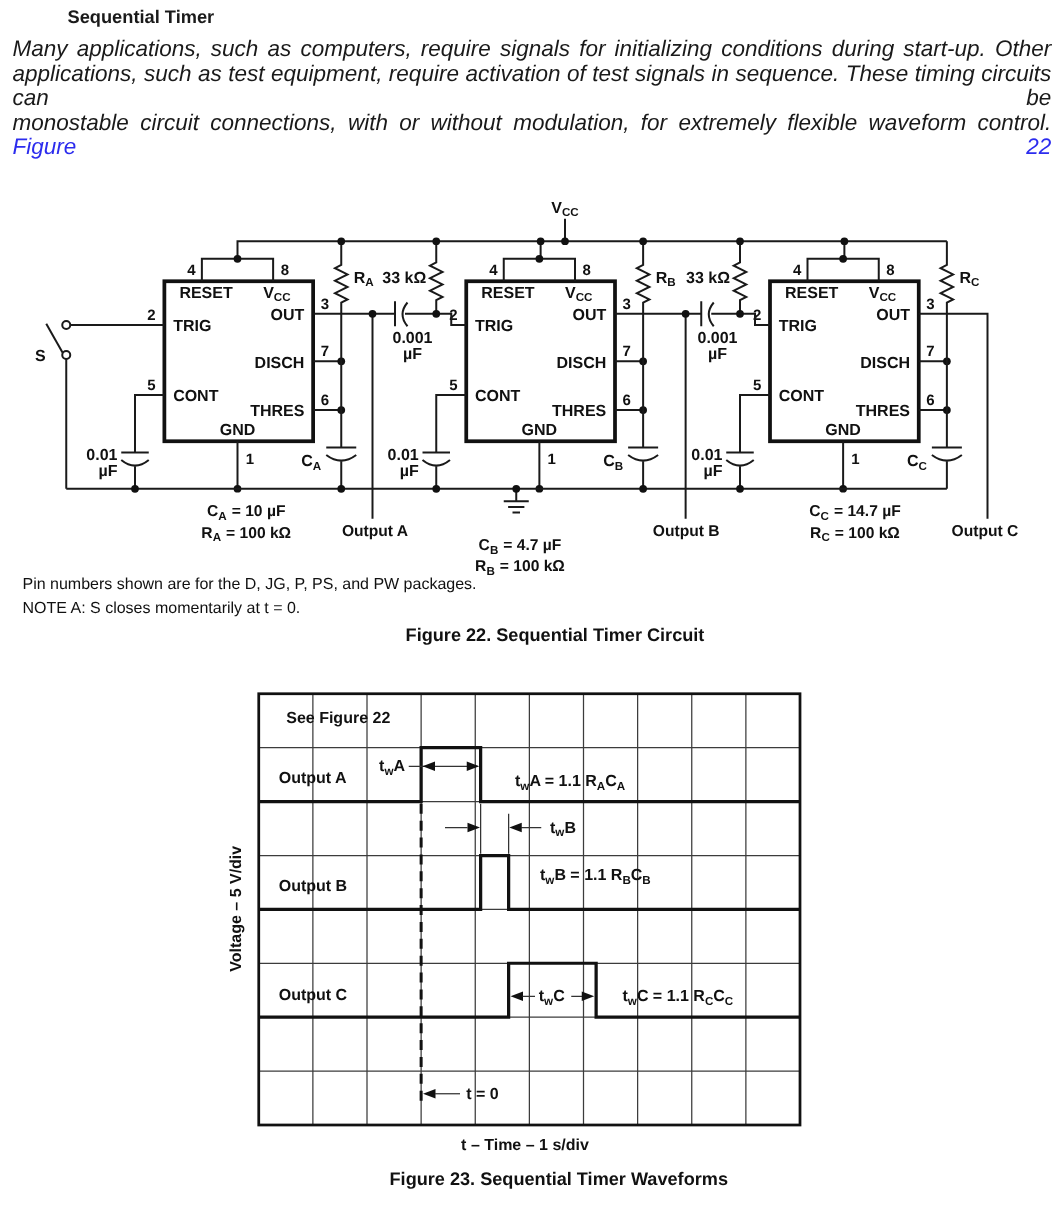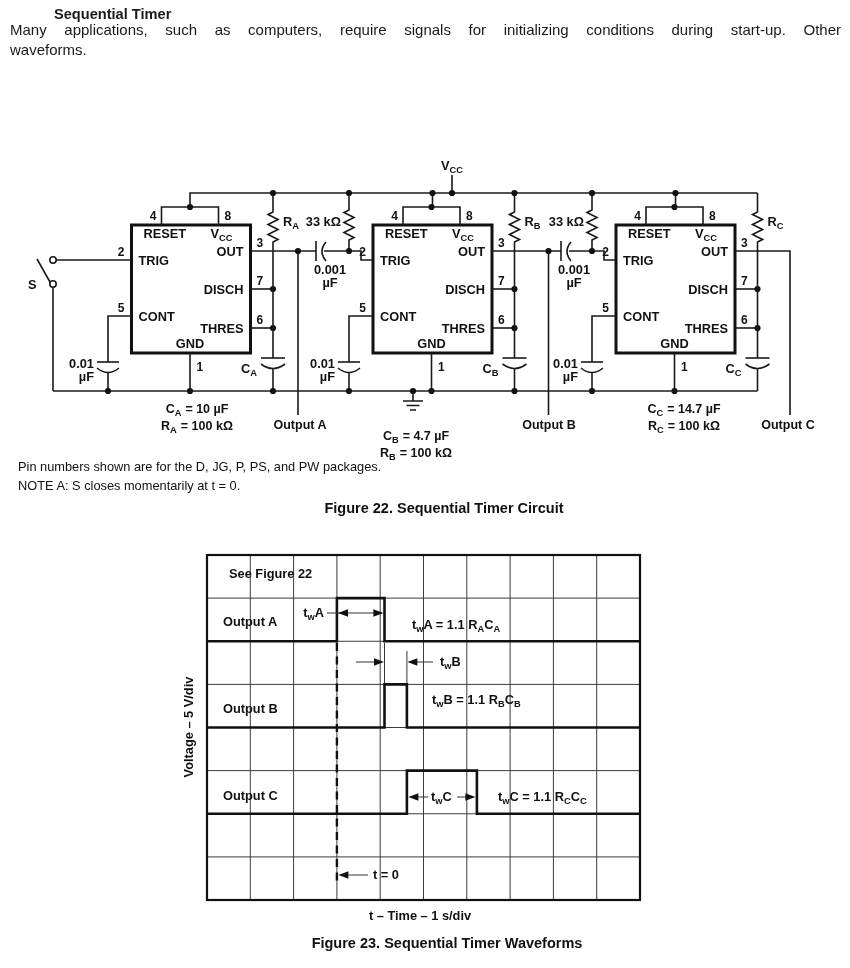--- a/index.html
+++ b/index.html
@@ -1,18 +1,18 @@
 <!DOCTYPE html>
 <html><head>
 <meta charset="utf-8">
 <style>
   html,body{margin:0;padding:0;background:#ffffff;}
   body{width:850px;height:968px;position:relative;font-family:"Liberation Sans",sans-serif;color:#1a1a1a;overflow:hidden;}
   .doc-title{position:absolute;left:10px;top:6px;font-size:14.6px;font-weight:bold;margin-left:44px;}
-  .para{position:absolute;left:10px;top:20px;width:831px;font-size:15px;}
+  .para{position:absolute;left:10px;top:30px;width:831px;font-size:18px;font-style:italic;}
   .para .pline{line-height:19.6px;text-align:justify;text-align-last:justify;white-space:normal;}
   .para .pline.last{text-align-last:auto;}
   .fig-link{color:#2c2cee;cursor:pointer;}
   svg{position:absolute;left:0;top:150px;}
   text{fill:#111;}
   .w{stroke:#1a1a1a;stroke-width:1.6;fill:none;}
   .thick{stroke:#111;stroke-width:2.6;fill:none;}
   .thin{stroke:#333;stroke-width:1;fill:none;}
   .grid{stroke:#3c3c3c;stroke-width:1;fill:none;}
   .dot{fill:#111;stroke:none;}
@@ -24,21 +24,22 @@
   .cap{font-size:14.5px;font-weight:bold;}
   .ah{fill:#111;stroke:none;}
 </style>
 </head>
 <body>
 
 <div class="doc-title">Sequential Timer</div>
 
 <div class="para">
   <div class="pline"><span>Many applications, such as computers, require signals for initializing conditions during start-up. Other</span><span class="fig-link"></span><span></span></div>
-  <div class="pline last"><span>waveforms.</span><span class="fig-link"></span><span></span></div>
+  <div class="pline"><span>applications, such as test equipment, require activation of test signals in sequence. These timing circuits can be</span><span class="fig-link"></span><span></span></div>
+  <div class="pline"><span>monostable circuit connections, with or without modulation, for extremely flexible waveform control. </span><span class="fig-link">Figure 22</span><span></span></div>
 </div>
 
 <svg width="850" height="818" viewBox="0 150 850 818">
   <defs>
     <g id="timer-chip">
       <rect x="0" y="0" width="119" height="128" fill="#fff" stroke="#111" stroke-width="3"></rect>
       <path class="w" d="M30,0 L30,-18 L87,-18 L87,0"></path>
       <circle class="dot" cx="58.5" cy="-18" r="3.1"></circle>
       <path class="w" d="M58.5,128 L58.5,166"></path>
       <circle class="dot" cx="58.5" cy="166" r="3.1"></circle>

